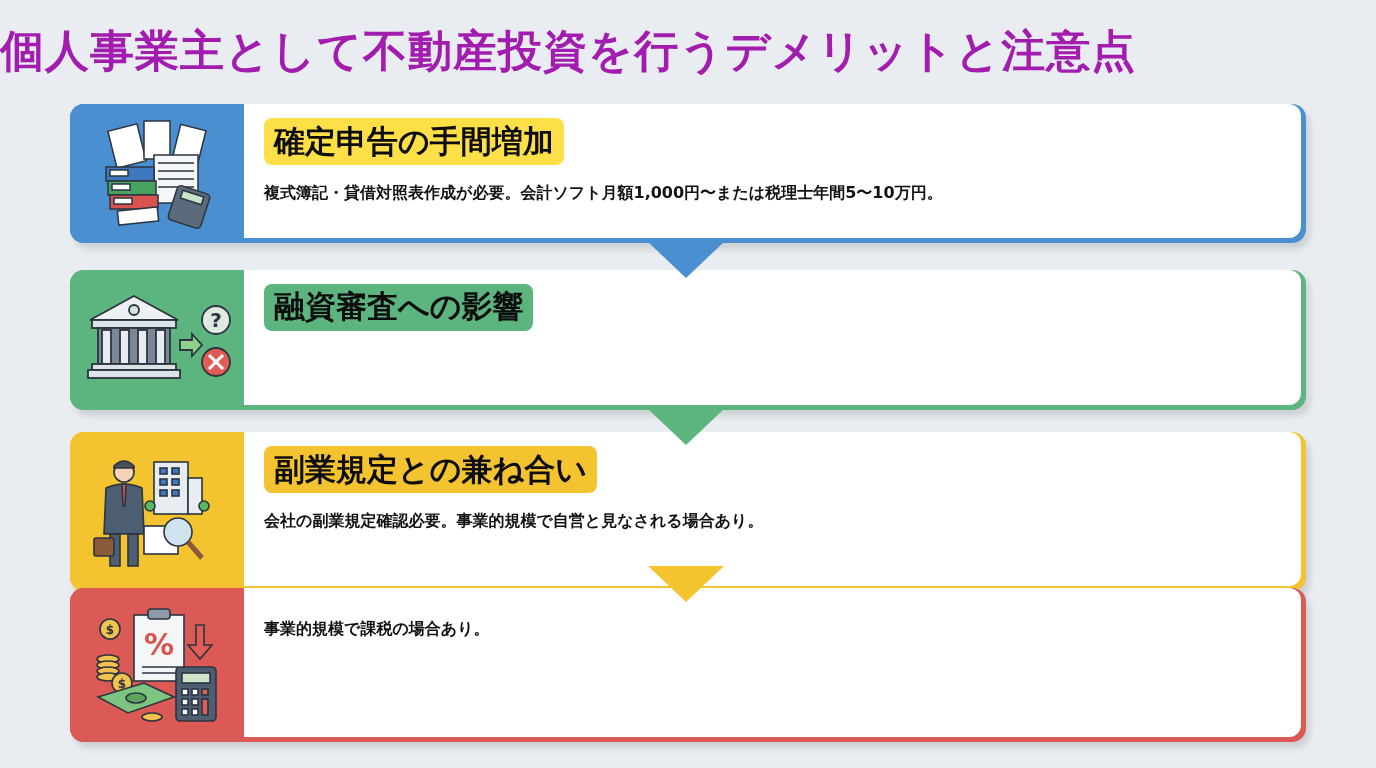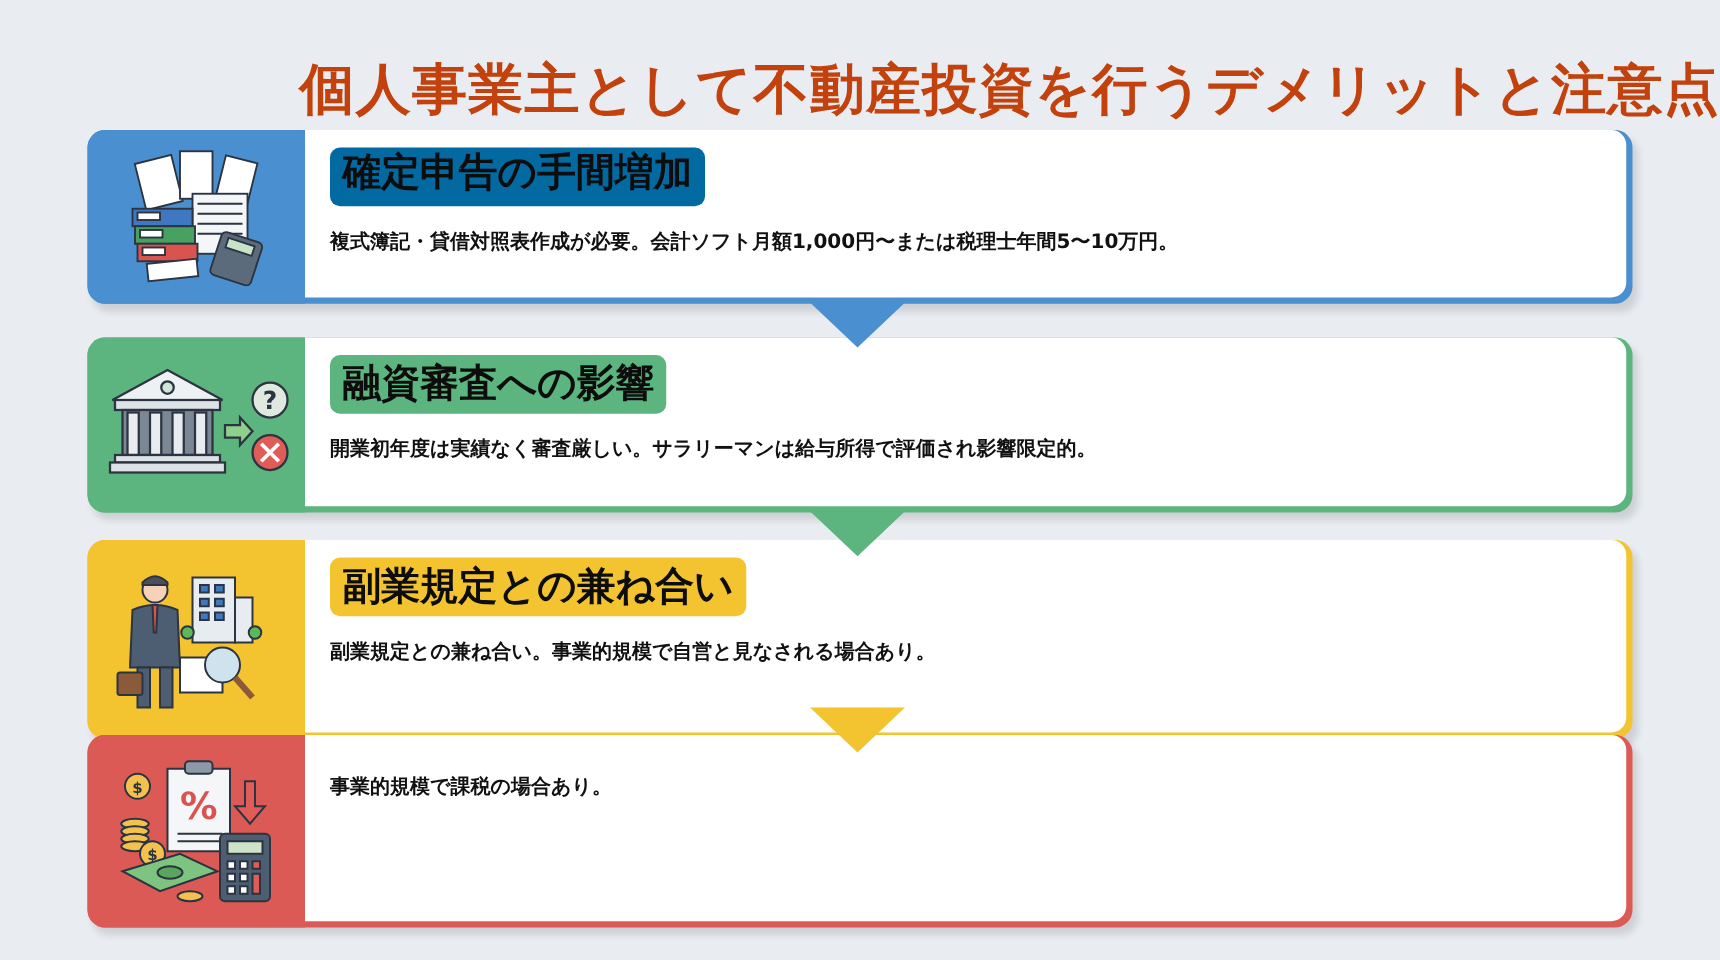--- a/index.html
+++ b/index.html
@@ -6,26 +6,25 @@
     html, body { width: 1376px; height: 768px; overflow: hidden; }
     body {
       background: #e9edf1;
       font-family: "DejaVu Sans", "Liberation Sans", sans-serif;
       position: relative;
       color: #111;
     }
     .page-title {
       position: absolute;
       left: 0; top: 22px; width: 1376px;
-      text-align: right;
+      text-align: left;
       font-size: 44px;
       font-weight: bold;
       letter-spacing: 1px;
-      color: #c2410c;
-      margin-top: 20px;
+      color: #a21caf;
     }
     .card {
       position: absolute;
       left: 70px;
       width: 1236px;
       border-radius: 14px;
       display: flex;
       box-shadow: 4px 6px 6px rgba(0,0,0,0.12);
     }
     .card .icon-panel {
@@ -96,21 +95,21 @@
           <rect x="18" y="76" width="48" height="14" fill="#d9534f"></rect>
           <rect x="22" y="79" width="18" height="6" fill="#fff"></rect>
           <rect x="26" y="90" width="40" height="14" fill="#fff" transform="rotate(-6 46 97)"></rect>
           <rect x="80" y="70" width="34" height="36" rx="4" fill="#5b6b7c" transform="rotate(18 97 88)"></rect>
           <rect x="86" y="74" width="22" height="8" fill="#c9e3c8" transform="rotate(18 97 88)"></rect>
         </g>
       </svg>
     </span>
   </div>
   <div class="body">
-    <span class="tag" style="background:#0369a1;font-family:Liberation Mono, monospace;">確定申告の手間増加</span>
+    <span class="tag" style="background:#fde047;">確定申告の手間増加</span>
     <div class="desc">複式簿記・貸借対照表作成が必要。会計ソフト月額1,000円〜または税理士年間5〜10万円。</div>
   </div>
 </div>
 <div class="pointer" style="left:648px;top:242px;border-top-color:#4a8fd0;"></div>
 
 <div class="card" style="top:270px;height:140px;background:#5cb47e;">
   <div class="icon-panel" style="background:#5cb47e;">
     <span>
       <svg width="150" height="100" viewBox="0 0 150 100">
         <g stroke="#2b3440" stroke-width="1.8">
@@ -129,21 +128,20 @@
           <circle cx="134" cy="72" r="14" fill="#e05c56"></circle>
           <line x1="127" y1="65" x2="141" y2="79" stroke="#fff" stroke-width="3"></line>
           <line x1="141" y1="65" x2="127" y2="79" stroke="#fff" stroke-width="3"></line>
         </g>
         <text x="134" y="37" text-anchor="middle" font-size="20" font-weight="bold" fill="#2b3440" font-family="DejaVu Sans, sans-serif">?</text>
       </svg>
     </span>
   </div>
   <div class="body">
     <span class="tag" style="background:#5cb47e;font-family:Liberation Serif, serif;">融資審査への影響</span>
-    <div class="desc">開業初年度は実績なく審査厳しい。サラリーマンは給与所得で評価され影響限定的。</div>
   </div>
 </div>
 <div class="pointer" style="left:648px;top:409px;border-top-color:#5cb47e;"></div>
 
 <div class="card" style="top:432px;height:159px;background:#f4c430;">
   <div class="icon-panel" style="background:#f4c430;">
     <span>
       <svg width="130" height="115" viewBox="0 0 130 115">
         <g stroke="#2b3440" stroke-width="1.6">
           <rect x="62" y="8" width="34" height="52" fill="#e7ecf1"></rect>
@@ -165,21 +163,21 @@
           <rect x="2" y="84" width="20" height="18" rx="2" fill="#8a5a3b"></rect>
           <rect x="52" y="72" width="34" height="28" fill="#fff"></rect>
           <circle cx="86" cy="78" r="14" fill="#cfe3ef"></circle>
           <line x1="96" y1="88" x2="110" y2="104" stroke="#8a5a3b" stroke-width="5"></line>
         </g>
       </svg>
     </span>
   </div>
   <div class="body">
     <span class="tag" style="background:#f4c430;">副業規定との兼ね合い</span>
-    <div class="desc">副業規定との兼ね合い。事業的規模で自営と見なされる場合あり。</div>
+    <div class="desc">会社の副業規定確認必要。事業的規模で自営と見なされる場合あり。</div>
   </div>
 </div>
 <div class="pointer" style="left:648px;top:566px;border-top-color:#f4c430;"></div>
 
 <div class="card" style="top:588px;height:154px;background:#dc5a55;">
   <div class="icon-panel" style="background:#dc5a55;">
     <span>
       <svg width="130" height="120" viewBox="0 0 130 120">
         <g stroke="#2b3440" stroke-width="1.6">
           <rect x="42" y="10" width="50" height="66" fill="#f4f6f8"></rect>

